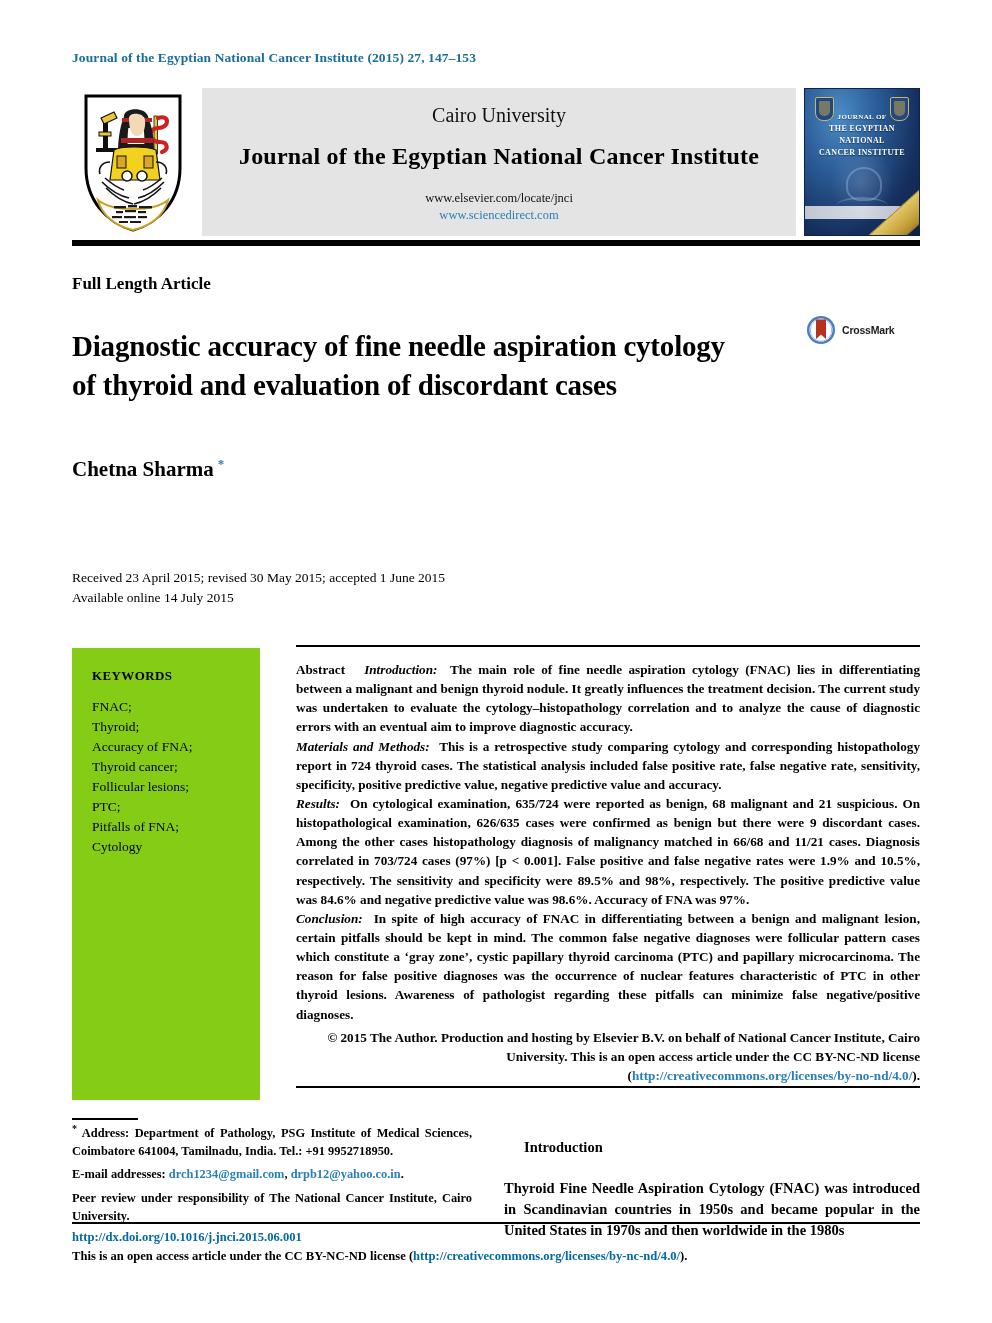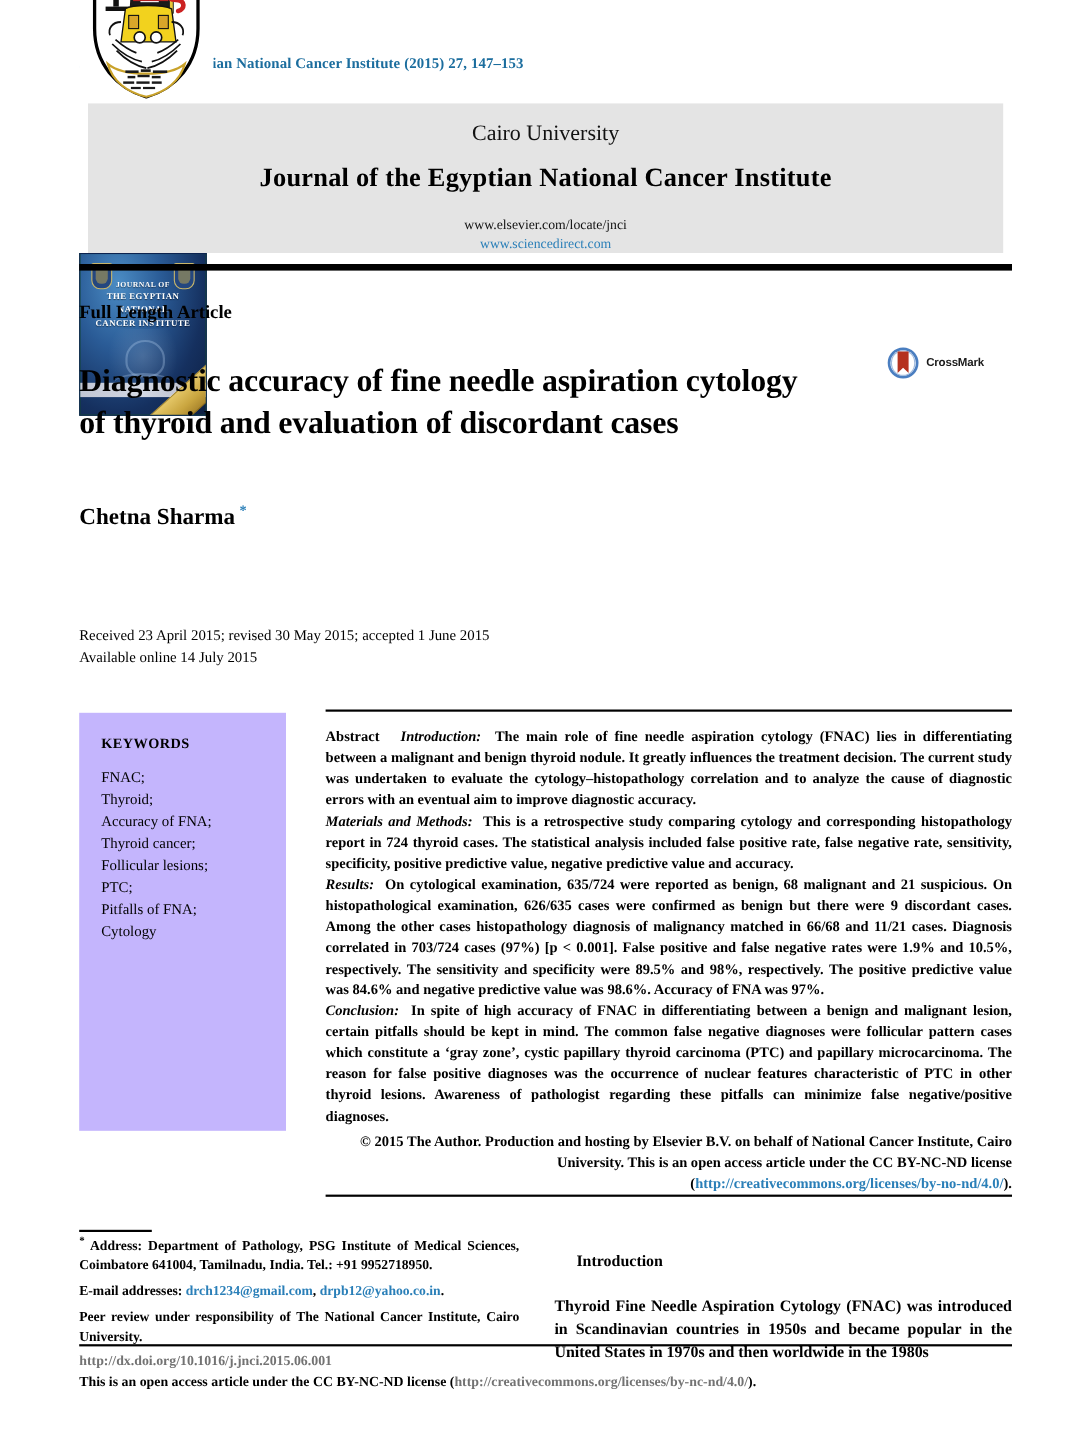--- a/index.html
+++ b/index.html
@@ -37,22 +37,21 @@
 
   
   .masthead {
     position: absolute;
     left: 72px;
     top: 88px;
     width: 848px;
     height: 148px;
     display: flex;
     align-items: stretch;
-    justify-content: center;
-    flex-direction: column;
+    justify-content: flex-start;
   }
   .logo-box {
     width: 122px;
     height: 148px;
     position: relative;
     flex: 0 0 auto;
     background: #fff;
   }
   .center-box {
     flex: 1 1 auto;
@@ -267,22 +266,22 @@
     font-size: 13.5px;
     line-height: 1.45;
   }
 
   
   .kw-box {
     position: absolute;
     left: 72px;
     top: 648px;
     width: 188px;
-    height: 380px;
-    background: #c4b5fd;
+    height: 452px;
+    background: #84cc16;
     box-sizing: border-box;
     padding: 20px 0 0 20px;
   }
   .kw-title {
     font-family: "Liberation Serif", serif;
     font-weight: bold;
     font-size: 13px;
     letter-spacing: 0.4px;
     margin-bottom: 13px;
   }
@@ -384,21 +383,21 @@
   .footer {
     position: absolute;
     left: 72px;
     top: 1228px;
     width: 848px;
     font-family: "Liberation Serif", serif;
     font-size: 12.6px;
     line-height: 1.5;
     font-weight: bold;
   }
-  .footer .doi { color: #737373; }
+  .footer .doi { color: #0369a1; }
 </style>
 </head>
 <body>
 
 <div class="page">
 
   <div class="running-head">Journal of the Egyptian National Cancer Institute (2015) 27, 147–153</div>
 
   <div class="masthead">
 

